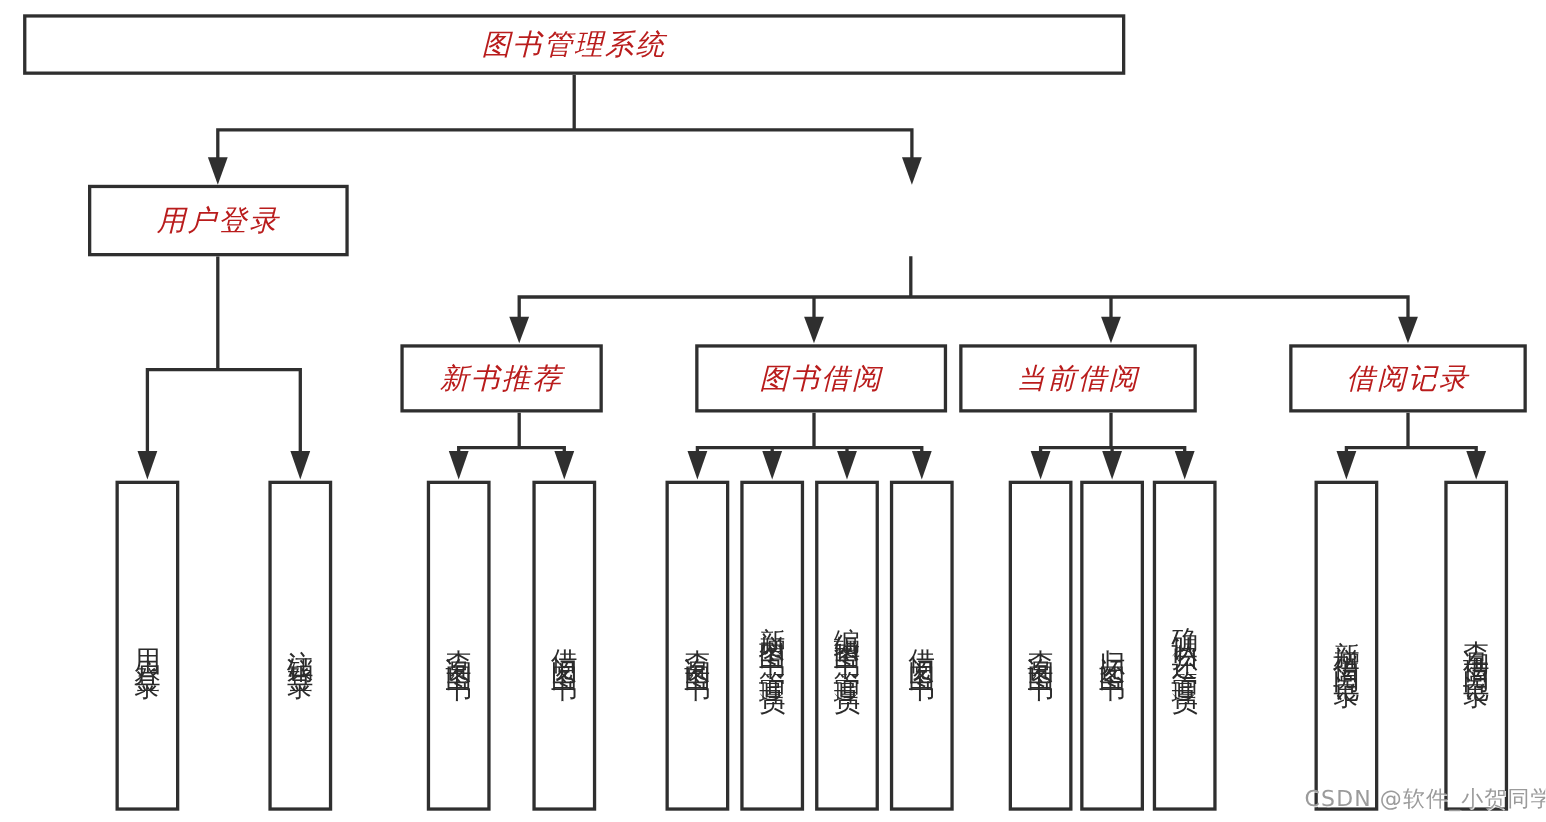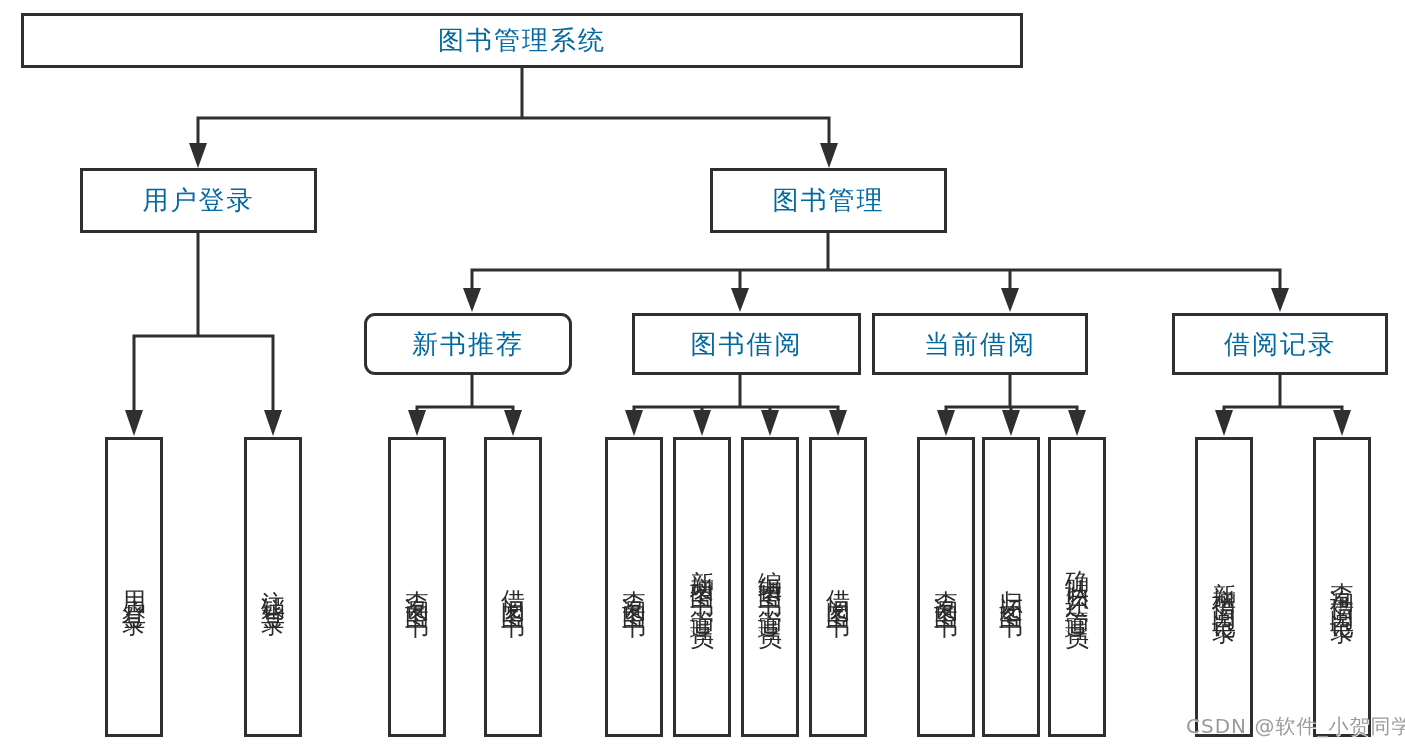--- a/index.html
+++ b/index.html
@@ -26,23 +26,24 @@
     box-sizing: border-box;
     border: 3px solid #2f2f2f;
     background: #ffffff;
     display: flex;
     align-items: center;
     justify-content: center;
     z-index: 2;
   }
   .hbox span {
     font-size: 26px;
-    color: #0369a1;
+    color: #b91c1c;
     letter-spacing: 2px;
     white-space: nowrap;
+    font-style: italic;
   }
   .vbox {
     position: absolute;
     box-sizing: border-box;
     border: 3px solid #2f2f2f;
     background: #ffffff;
     width: 58px;
     height: 300px;
     top: 437px;
     display: flex;
@@ -123,25 +124,22 @@
     </g>
   </svg>
 
   <div class="hbox" style="left:21px; top:13px; width:1002px; height:55px;">
     <span>图书管理系统</span>
   </div>
 
   <div class="hbox" style="left:80px; top:168px; width:237px; height:65px;">
     <span>用户登录</span>
   </div>
-  <div class="hbox" style="left:710px; top:168px; width:237px; height:65px;">
-    <span>图书管理</span>
-  </div>
 
-  <div class="hbox" style="left:364px; top:313px; width:208px; height:62px;border-radius:11px;">
+  <div class="hbox" style="left:364px; top:313px; width:184px; height:62px;">
     <span>新书推荐</span>
   </div>
   <div class="hbox" style="left:632px; top:313px; width:229px; height:62px;">
     <span>图书借阅</span>
   </div>
   <div class="hbox" style="left:872px; top:313px; width:216px; height:62px;">
     <span>当前借阅</span>
   </div>
   <div class="hbox" style="left:1172px; top:313px; width:216px; height:62px;">
     <span>借阅记录</span>

